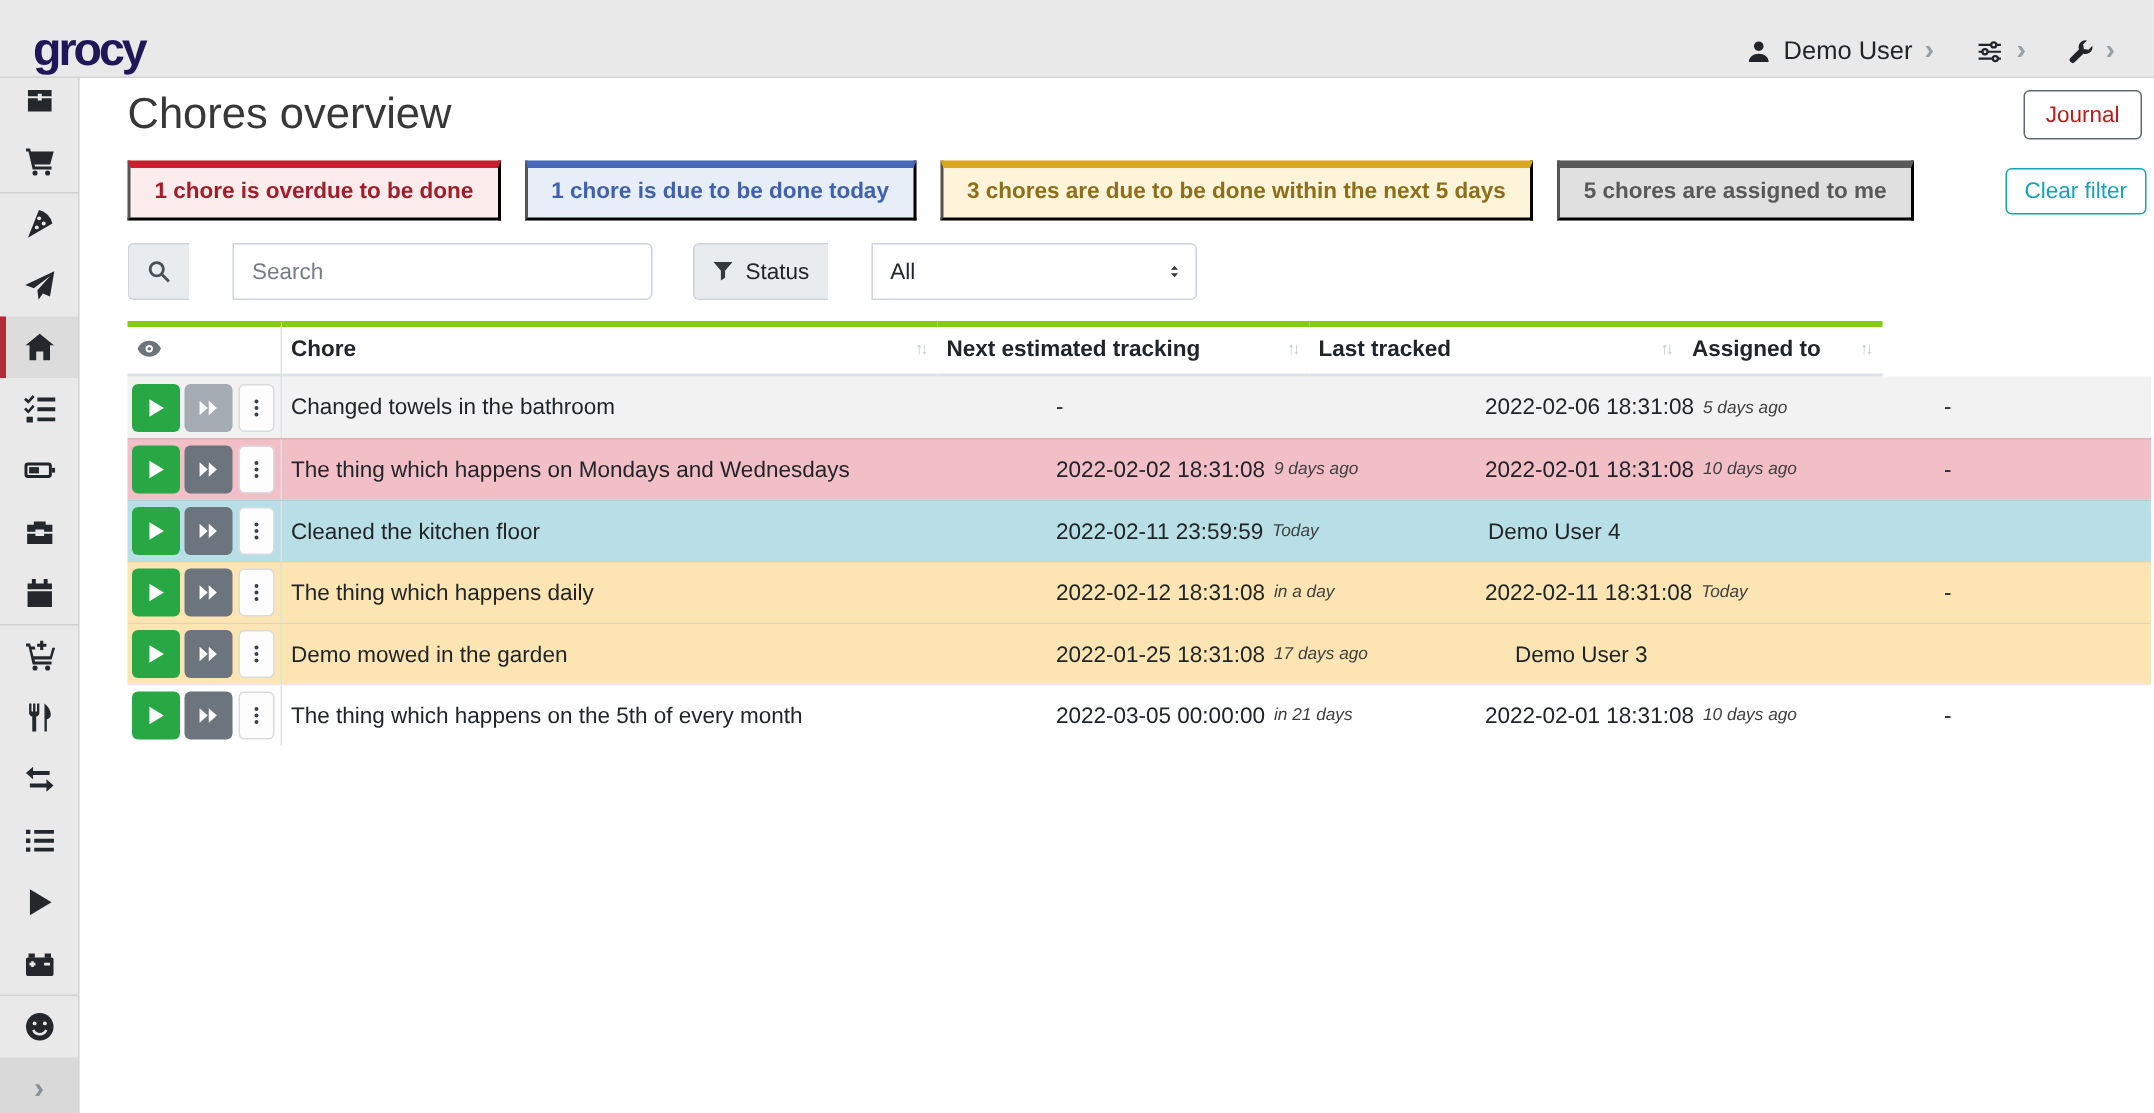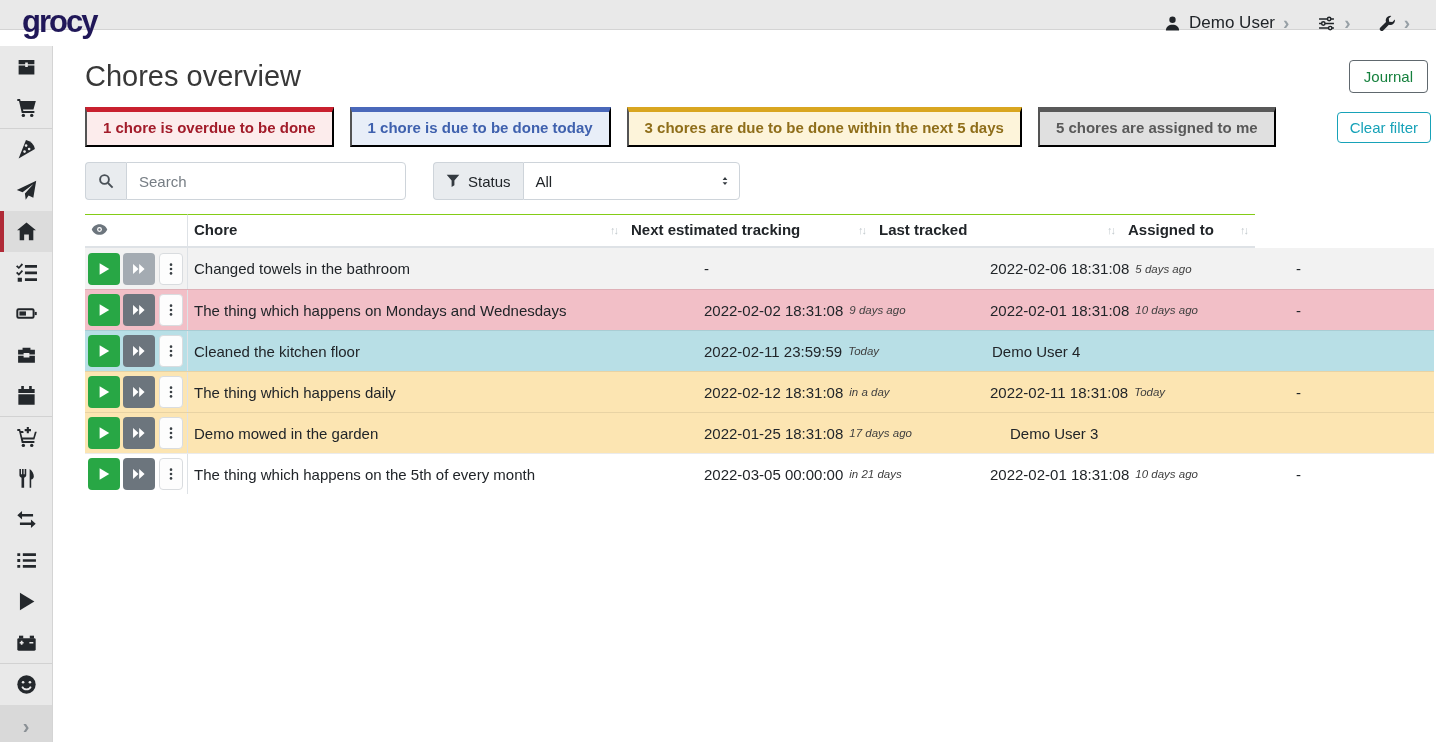--- a/index.html
+++ b/index.html
@@ -1,57 +1,57 @@
 <!DOCTYPE html>
 <html><head>
 <meta charset="utf-8">
 <style>
   * { margin:0; padding:0; box-sizing:border-box; }
   html,body { width:1436px; height:742px; }
   body { font-family:"Liberation Sans", sans-serif; background:#fff; overflow:hidden; position:relative; color:#212529; }
   svg { display:block; }
 
   
-  .topbar { position:absolute; top:0; left:0; right:0; height:30px; background:#e9e9e9; border-bottom:1px solid #d4d4d4; display:flex; align-items:center; padding:17px 26px 0 22px; z-index:20; }
+  .topbar { position:absolute; top:0; left:0; right:0; height:52px; background:#e9e9e9; border-bottom:1px solid #d4d4d4; display:flex; align-items:center; padding:17px 26px 0 22px; z-index:20; }
   .logo { font-size:31px; font-weight:700; color:#201758; letter-spacing:-2px; cursor:pointer; line-height:1; padding-bottom:4px; }
   .topbar-right { margin-left:auto; display:flex; align-items:center; gap:28px; }
   .menu-item { display:flex; align-items:center; gap:8px; font-size:17px; color:#212529; cursor:pointer; }
   .chev { color:#97a0a6; font-size:19px; font-weight:700; line-height:1; padding-bottom:2px; }
 
   
   .sidebar { position:absolute; top:46px; left:0; bottom:0; width:53px; background:#e9e9e9; border-right:1px solid #d4d4d4; display:flex; flex-direction:column; z-index:10; }
   .side-item { height:41px; flex:0 0 41px; display:flex; align-items:center; justify-content:center; position:relative; cursor:pointer; }
   .side-item.active { background:#dcdcdc; }
   .side-item.active::before { content:""; position:absolute; left:0; top:0; bottom:0; width:4px; background:#b02a37; }
   .side-divider { height:1px; background:#d2d2d2; flex:0 0 1px; }
   .side-toggle { margin-top:auto; height:43px; flex:0 0 43px; background:#d9d9d9; display:flex; align-items:center; justify-content:center; color:#8b9196; font-weight:700; font-size:20px; cursor:pointer; }
 
   
   main { position:absolute; top:46px; left:53px; right:0; bottom:0; background:#fff; padding:12px 2px 0 32px; }
   .title-row { display:flex; align-items:flex-start; padding-right:6px; }
   h1 { font-size:29px; font-weight:500; color:#383838; line-height:1.25; }
-  .journal-btn { margin-left:auto; margin-top:2px; background:#fff; border:1px solid #60686e; color:#15803d; font-size:15px; padding:7px 14px; border-radius:4px; cursor:pointer; font-family:inherit; }
+  .journal-btn { margin-left:auto; margin-top:2px; background:#fff; border:1px solid #60686e; color:#b91c1c; font-size:15px; padding:7px 14px; border-radius:4px; cursor:pointer; font-family:inherit; }
 
   .status-row { display:flex; align-items:center; margin-top:13px; padding-right:3px; }
   .status-btn { border-top:5px solid; padding:7px 16px 9px; font-weight:700; font-size:15px; margin-right:16px; cursor:pointer; white-space:nowrap; }
   .clear-filter { margin-left:auto; background:#fff; border:1px solid #17a2b8; color:#17a2b8; font-size:15px; padding:6px 12px; border-radius:4px; cursor:pointer; font-family:inherit; }
 
   .filter-row { display:flex; margin-top:15px; }
-  .input-group { display:flex; height:38px; }
+  .input-group { display:flex; height:38px;gap:29px; }
   .ig-text { background:#e9ecef; border:1px solid #ced4da; border-right:0; border-radius:4px 0 0 4px; display:flex; align-items:center; padding:0 12px; gap:8px; font-size:15px; color:#212529; }
   .search-input { width:280px; border:1px solid #ced4da; border-radius:0 4px 4px 0; padding:0 12px; font-size:15px; color:#495057; outline:none; font-family:inherit; }
   .search-input::placeholder { color:#767d84; }
   .select-box { position:relative; display:flex; align-items:center; border:1px solid #ced4da; border-radius:0 4px 4px 0; background:#fff; padding:0 28px 0 12px; font-size:15px; color:#212529; cursor:pointer; }
   .select-box .arrows { position:absolute; right:8px; top:50%; transform:translateY(-50%); }
   .grp { margin-left:27px; }
 
   
   .tbl { margin-top:14px; }
   .thead { display:flex; }
-  .th { font-weight:700; font-size:15px; color:#212529; padding:6px 8px 8px 6px; border-top:1px solid #84cc16; border-bottom:2px solid #dee2e6; display:flex; align-items:center; }
+  .th { font-weight:700; font-size:15px; color:#212529; padding:6px 8px 8px 6px; border-top:4px solid #84cc16; border-bottom:2px solid #dee2e6; display:flex; align-items:center; }
   .th-eye { width:103px; border-right:1px solid #dee2e6; color:#6c757d; }
   .th-chore { width:437px; }
   .th-next { width:248px;justify-content:space-between; }
   .th-last { width:249px; }
   .th-assigned { width:133px; }
   .th-fill { flex:1; }
   .sort { margin-left:auto; color:#c3cace; font-size:11px; letter-spacing:-2px; font-weight:400; padding-left:6px; }
 
   .row { display:flex; align-items:stretch; height:41px; }
   .row + .row { border-top:1px solid rgba(0,0,0,0.08); }

